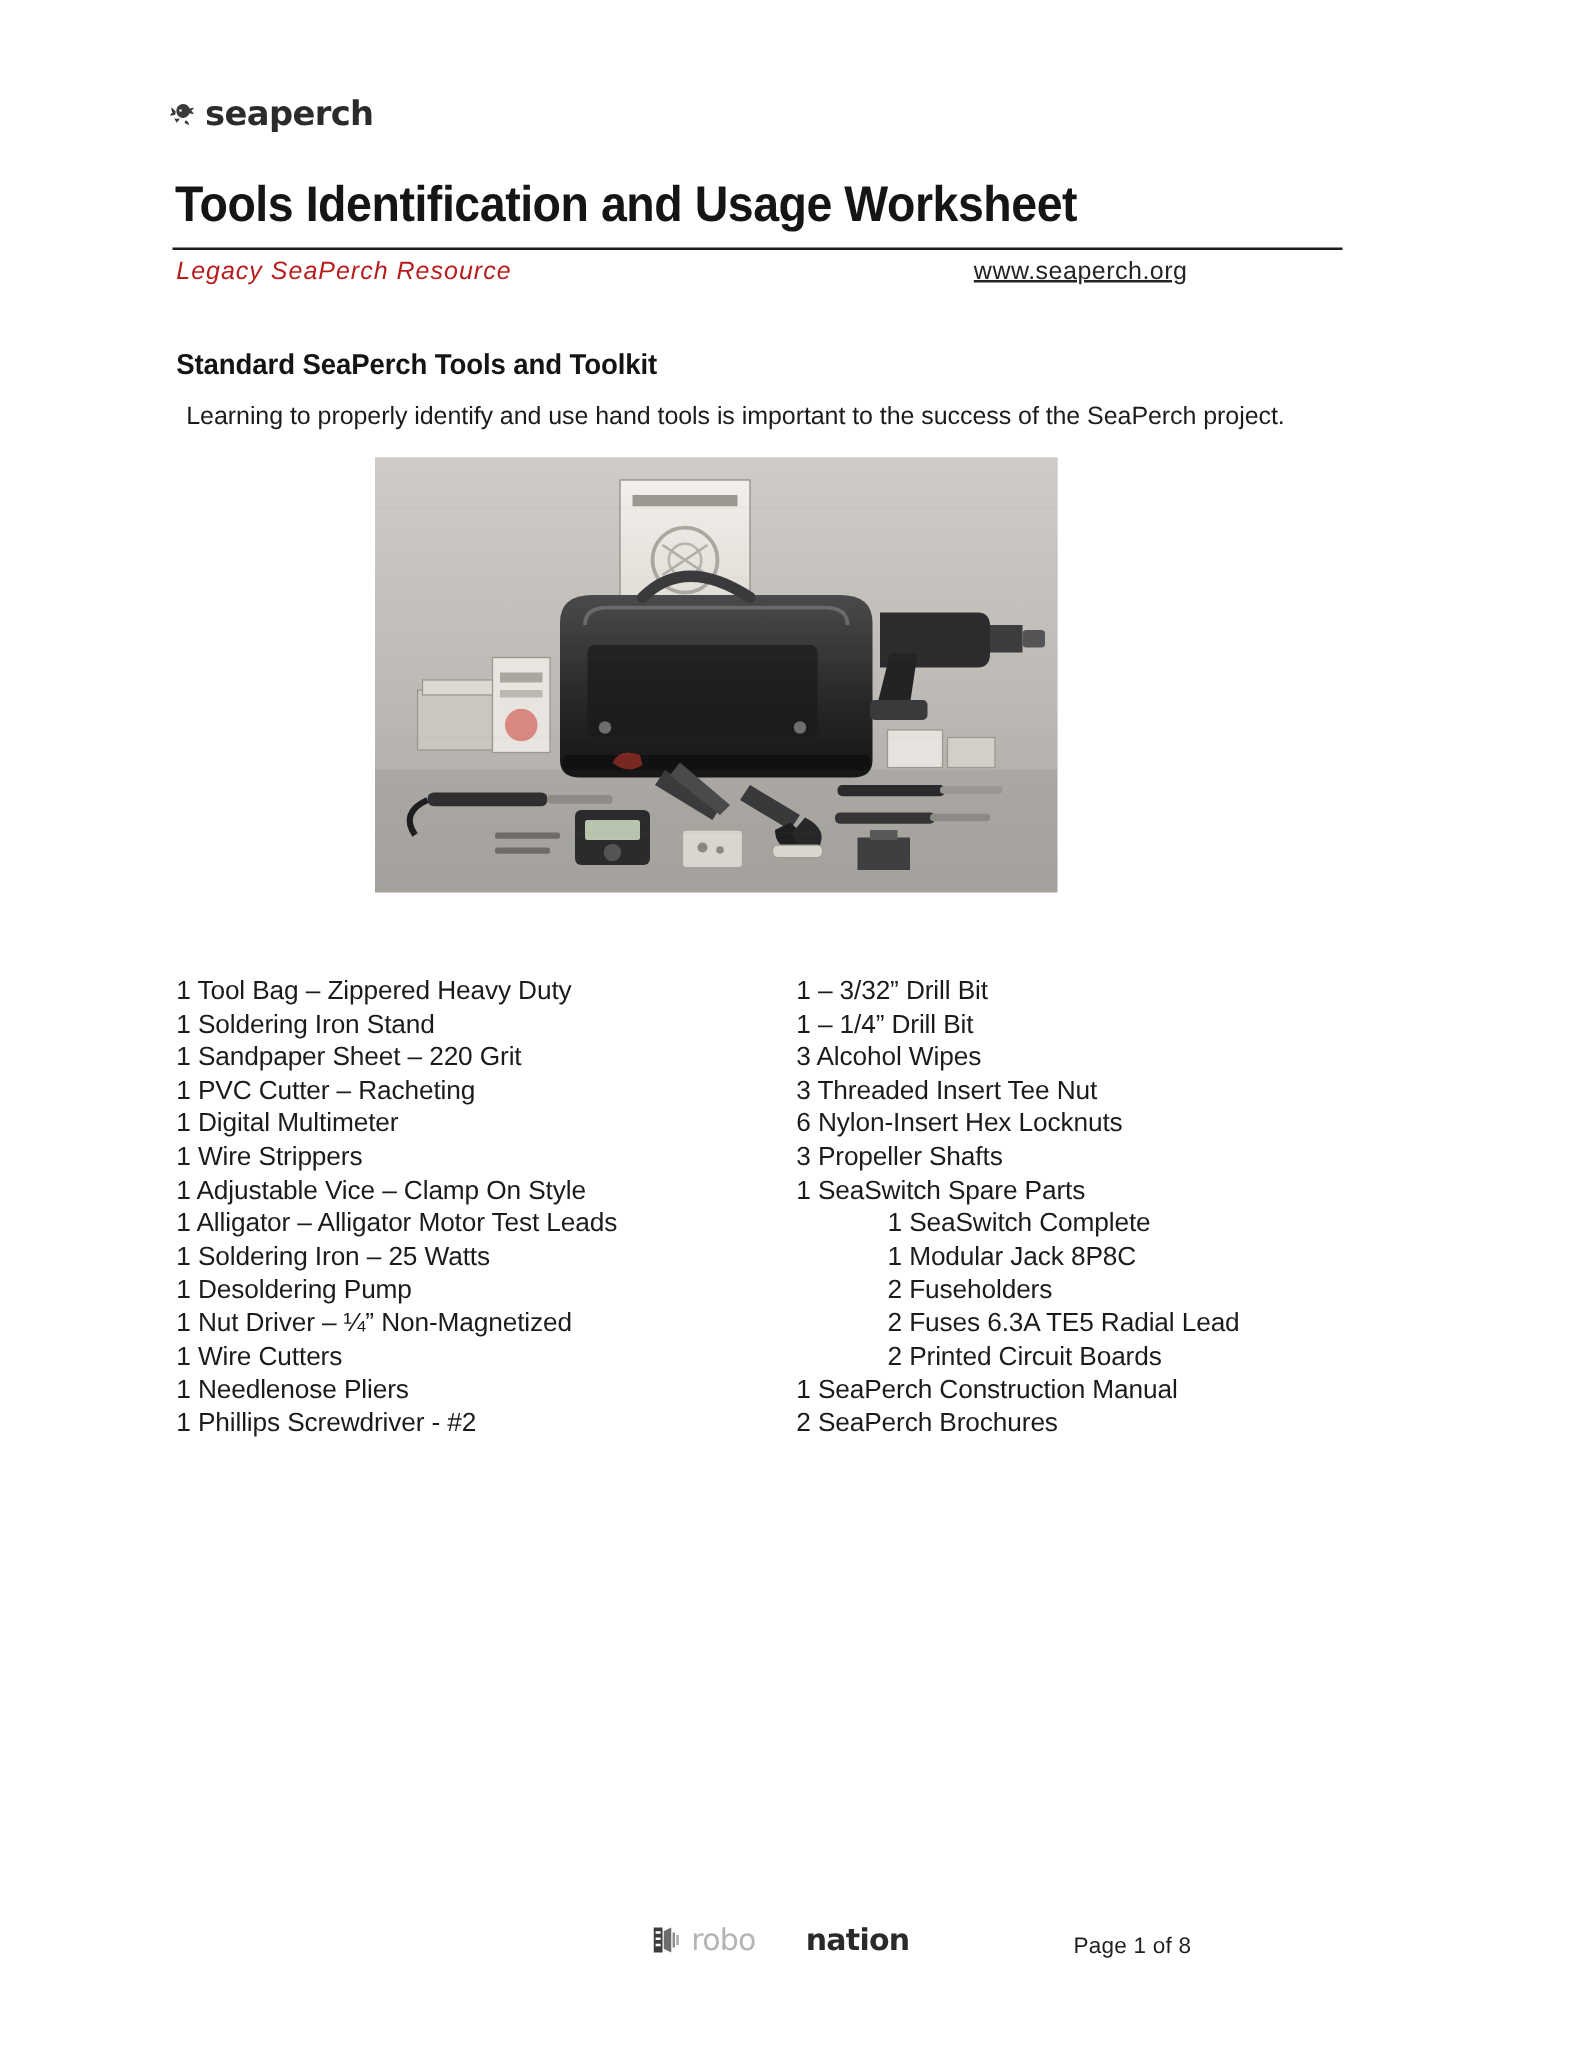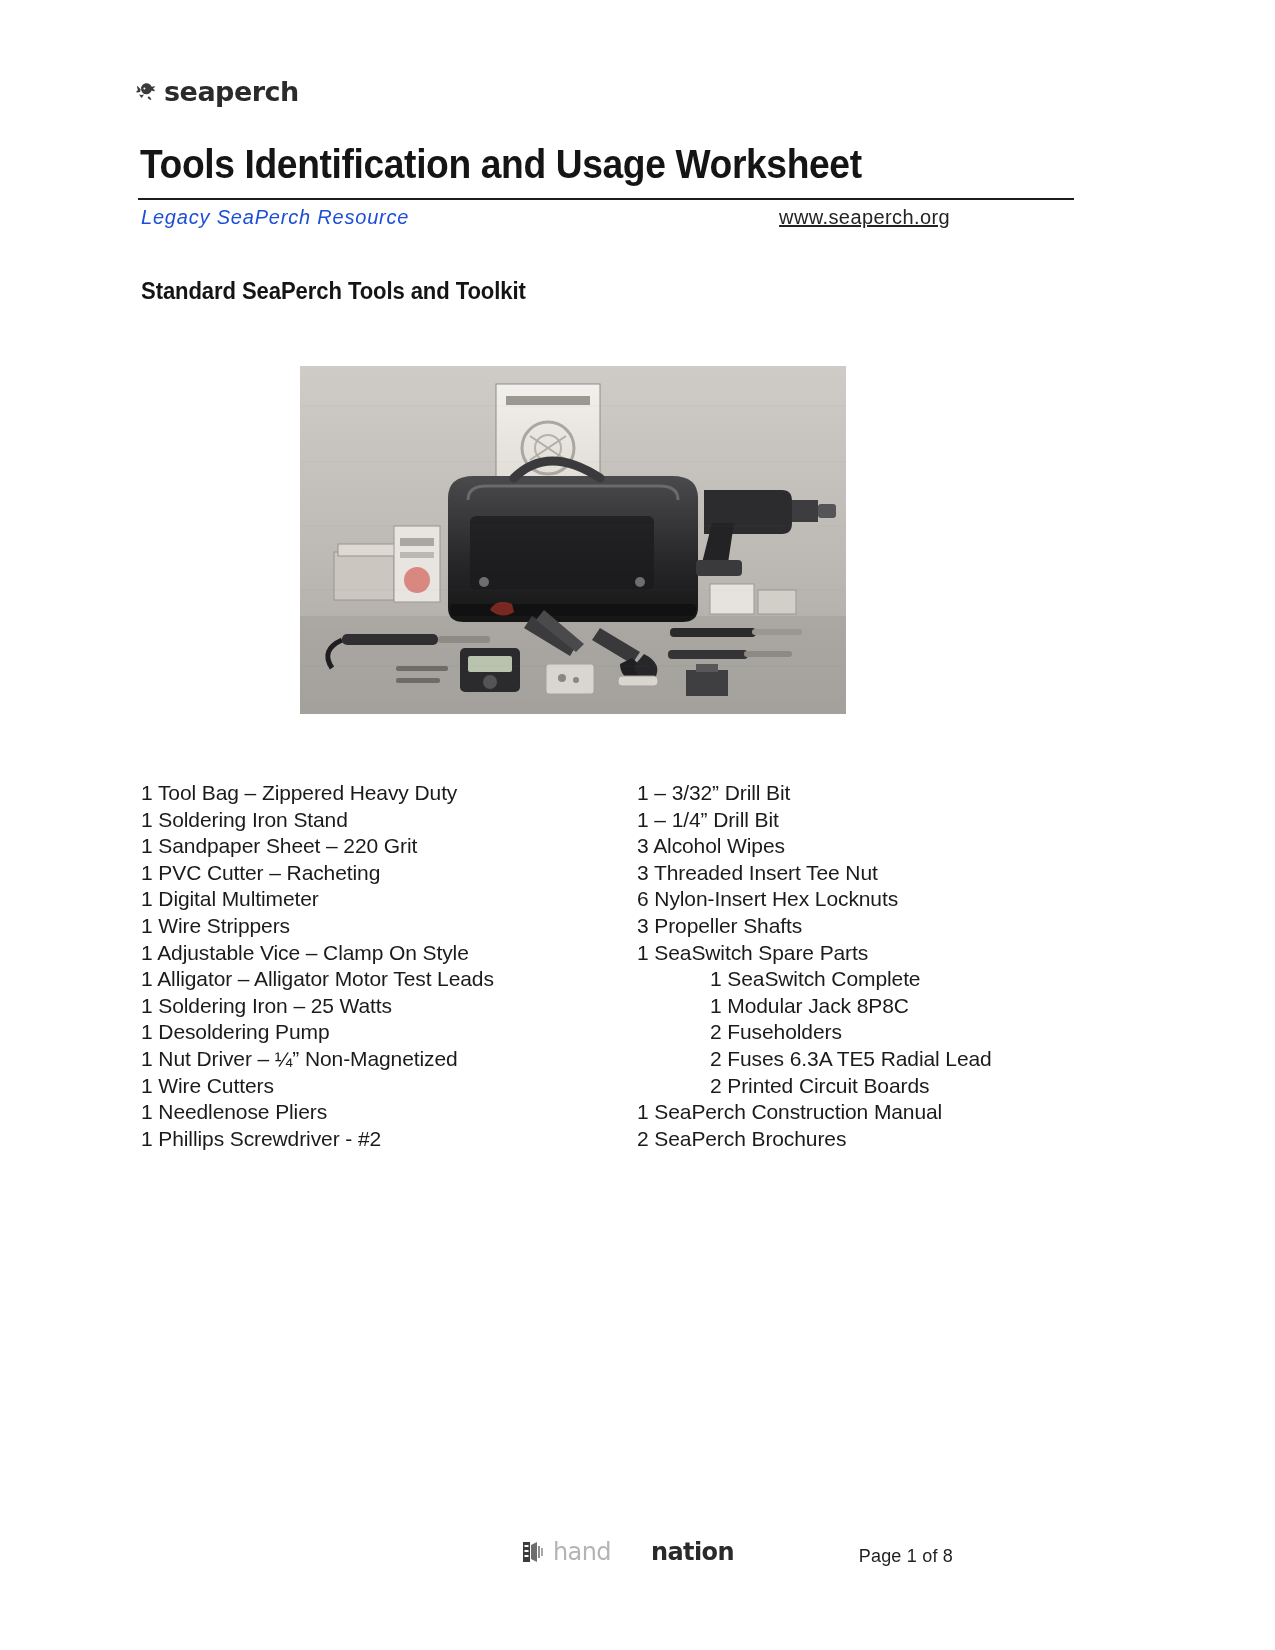--- a/index.html
+++ b/index.html
@@ -69,21 +69,21 @@
     background: #1d1d1d;
   }
   .subtitle {
     position: absolute;
     left: 141px;
     top: 206px;
     font-family: "Liberation Sans Narrow", "Liberation Sans", sans-serif;
     font-style: italic;
     font-size: 20px;
     letter-spacing: 0.8px;
-    color: #1d4ed8;
+    color: #b91c1c;
     white-space: nowrap;
   }
   .site-link {
     position: absolute;
     right: 208px;
     top: 206px;
     font-family: "Liberation Sans Narrow", "Liberation Sans", sans-serif;
     font-size: 20px;
     letter-spacing: 0.4px;
     color: #232323;
@@ -191,20 +191,21 @@
     </svg>
     <span class="brand-word">seaperch</span>
   </div>
 
   <div class="doc-title">Tools Identification and Usage Worksheet</div>
   <div class="title-rule"></div>
   <div class="subtitle">Legacy SeaPerch Resource</div>
   <div class="site-link">www.seaperch.org</div>
 
   <div class="section-heading">Standard SeaPerch Tools and Toolkit</div>
+  <div class="intro-text">Learning to properly identify and use hand tools is important to the success of the SeaPerch project.</div>
 
   <div class="photo">
     <svg width="546" height="348" viewBox="0 0 546 348">
       <defs>
         <linearGradient id="bgGrad" x1="0" y1="0" x2="0" y2="1">
           <stop offset="0%" stop-color="#cfccc7"></stop>
           <stop offset="55%" stop-color="#bdbab5"></stop>
           <stop offset="100%" stop-color="#a9a6a1"></stop>
         </linearGradient>
         <linearGradient id="bagGrad" x1="0" y1="0" x2="0" y2="1">
@@ -335,19 +336,19 @@
         <rect x="18" y="6" width="2" height="12" fill="#8f8f8f"></rect>
         <rect x="21" y="8" width="2" height="8" fill="#a9a9a9"></rect>
       </g>
       <g fill="#ffffff">
         <rect x="4.5" y="5" width="4" height="2"></rect>
         <rect x="4.5" y="10" width="4" height="2"></rect>
         <rect x="4.5" y="15" width="4" height="2"></rect>
       </g>
     </svg>
     <span class="footer-word">
-      <span class="robo">hand</span><span class="nation">nation</span>
+      <span class="robo">robo</span><span class="nation">nation</span>
     </span>
   </div>
 
   <div class="page-number">Page 1 of 8</div>
 
 </div>
 
 </body></html>

